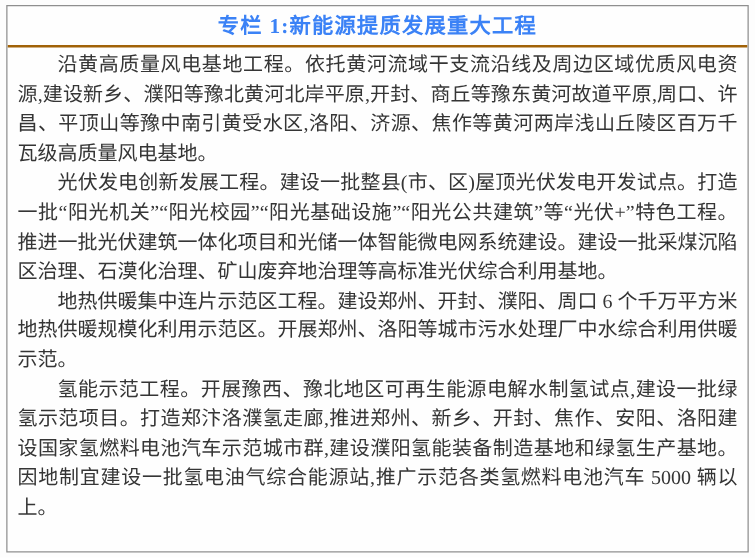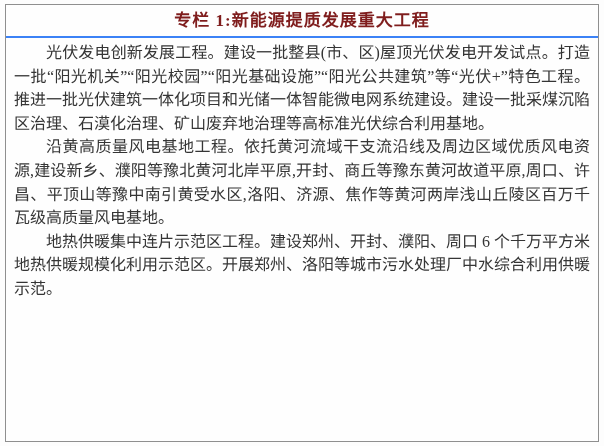--- a/index.html
+++ b/index.html
@@ -24,22 +24,22 @@
     background: #fefefe;
     overflow: hidden;
   }
   .panel-title {
     box-sizing: border-box;
     height: 33px;
     line-height: 32px;
     text-align: center;
     font-size: 17px;
     font-weight: bold;
-    color: #7f1d1d;
-    border-bottom: 2px solid #3b82f6;
+    color: #3b82f6;
+    border-bottom: 2px solid #a16207;
     letter-spacing: 1px;
   }
   .panel-body {
     box-sizing: border-box;
     padding: 3px 8px 4px 8px;
   }
   .para {
     margin: 0;
     text-indent: 2em;
     text-align: justify;
@@ -49,18 +49,19 @@
     word-break: break-all;
   }
 </style>
 </head>
 <body>
 
 <div class="page">
   <div class="panel">
     <div class="panel-title">专栏 1:新能源提质发展重大工程</div>
     <div class="panel-body">
+      <p class="para">沿黄高质量风电基地工程。依托黄河流域干支流沿线及周边区域优质风电资源,建设新乡、濮阳等豫北黄河北岸平原,开封、商丘等豫东黄河故道平原,周口、许昌、平顶山等豫中南引黄受水区,洛阳、济源、焦作等黄河两岸浅山丘陵区百万千瓦级高质量风电基地。</p>
       <p class="para">光伏发电创新发展工程。建设一批整县(市、区)屋顶光伏发电开发试点。打造一批“阳光机关”“阳光校园”“阳光基础设施”“阳光公共建筑”等“光伏+”特色工程。推进一批光伏建筑一体化项目和光储一体智能微电网系统建设。建设一批采煤沉陷区治理、石漠化治理、矿山废弃地治理等高标准光伏综合利用基地。</p>
-      <p class="para">沿黄高质量风电基地工程。依托黄河流域干支流沿线及周边区域优质风电资源,建设新乡、濮阳等豫北黄河北岸平原,开封、商丘等豫东黄河故道平原,周口、许昌、平顶山等豫中南引黄受水区,洛阳、济源、焦作等黄河两岸浅山丘陵区百万千瓦级高质量风电基地。</p>
       <p class="para">地热供暖集中连片示范区工程。建设郑州、开封、濮阳、周口 6 个千万平方米地热供暖规模化利用示范区。开展郑州、洛阳等城市污水处理厂中水综合利用供暖示范。</p>
+      <p class="para">氢能示范工程。开展豫西、豫北地区可再生能源电解水制氢试点,建设一批绿氢示范项目。打造郑汴洛濮氢走廊,推进郑州、新乡、开封、焦作、安阳、洛阳建设国家氢燃料电池汽车示范城市群,建设濮阳氢能装备制造基地和绿氢生产基地。因地制宜建设一批氢电油气综合能源站,推广示范各类氢燃料电池汽车 5000 辆以上。</p>
     </div>
   </div>
 </div>
 
 </body></html>

